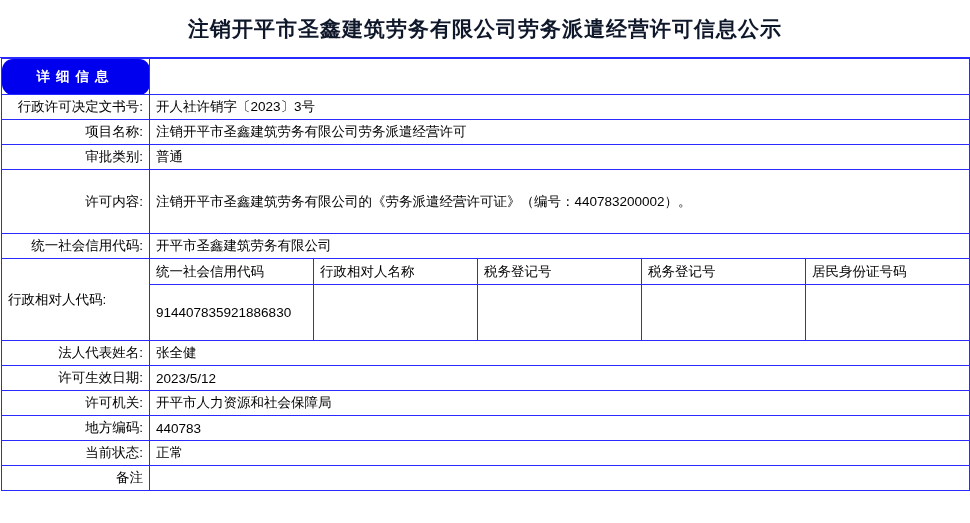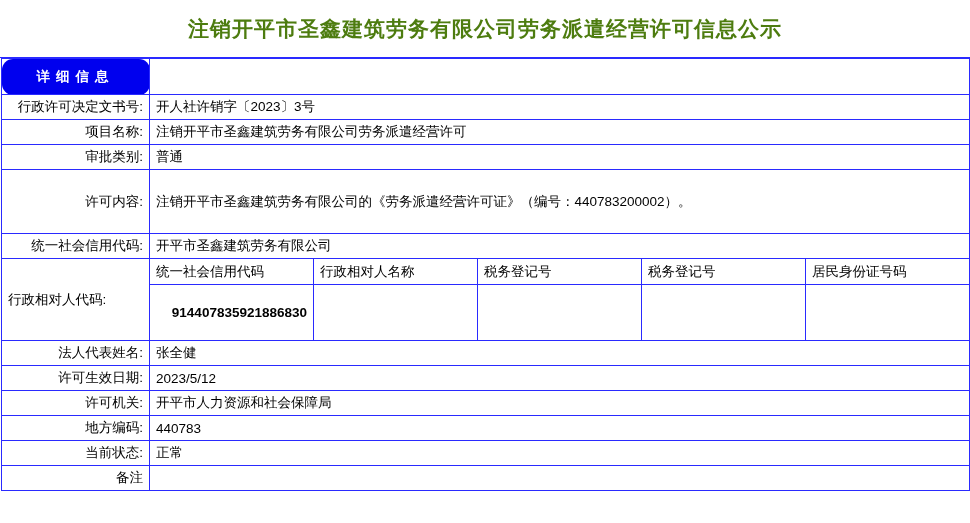--- a/index.html
+++ b/index.html
@@ -25,21 +25,21 @@
     display: flex;
     align-items: center;
     justify-content: center;
     border-bottom: 1px solid #2a2aff;
     box-sizing: border-box;
   }
   .title-text {
     font-size: 21px;
     font-weight: bold;
     letter-spacing: 1px;
-    color: #4d7c0f;
+    color: #0f172a;
   }
   table.detail {
     width: 968px;
     margin: 0 1px;
     border-collapse: collapse;
     table-layout: fixed;
   }
   table.detail td {
     border: 1px solid #2a2aff;
     font-size: 13.5px;
@@ -75,23 +75,22 @@
     height: 64px;
   }
   .code-head td {
     text-align: left;
     font-size: 13.5px;
     height: 26px;
   }
   .code-body td {
     height: 56px;
     font-size: 13px;
-    text-align: right;
+    text-align: left;
     vertical-align: middle;
-    font-weight: bold;
   }
   .code-label {
     text-align: right;
     vertical-align: middle;
   }
   .row-h {
     height: 25px;
   }
 </style>
 </head>

